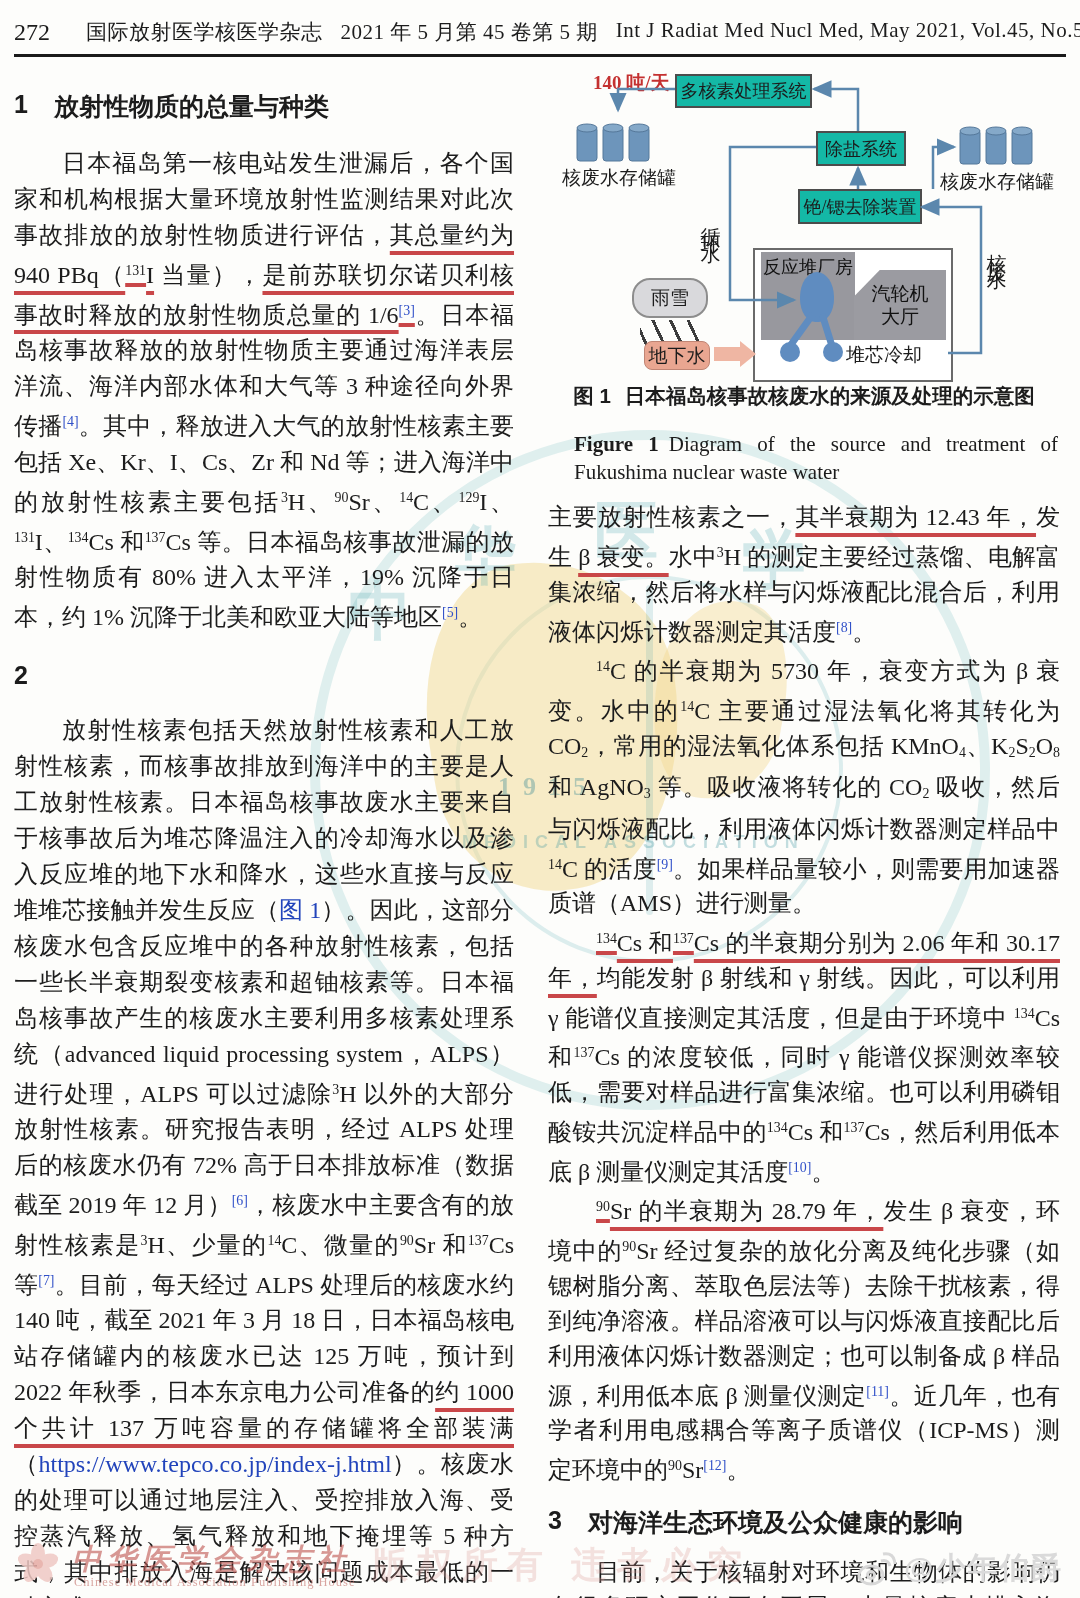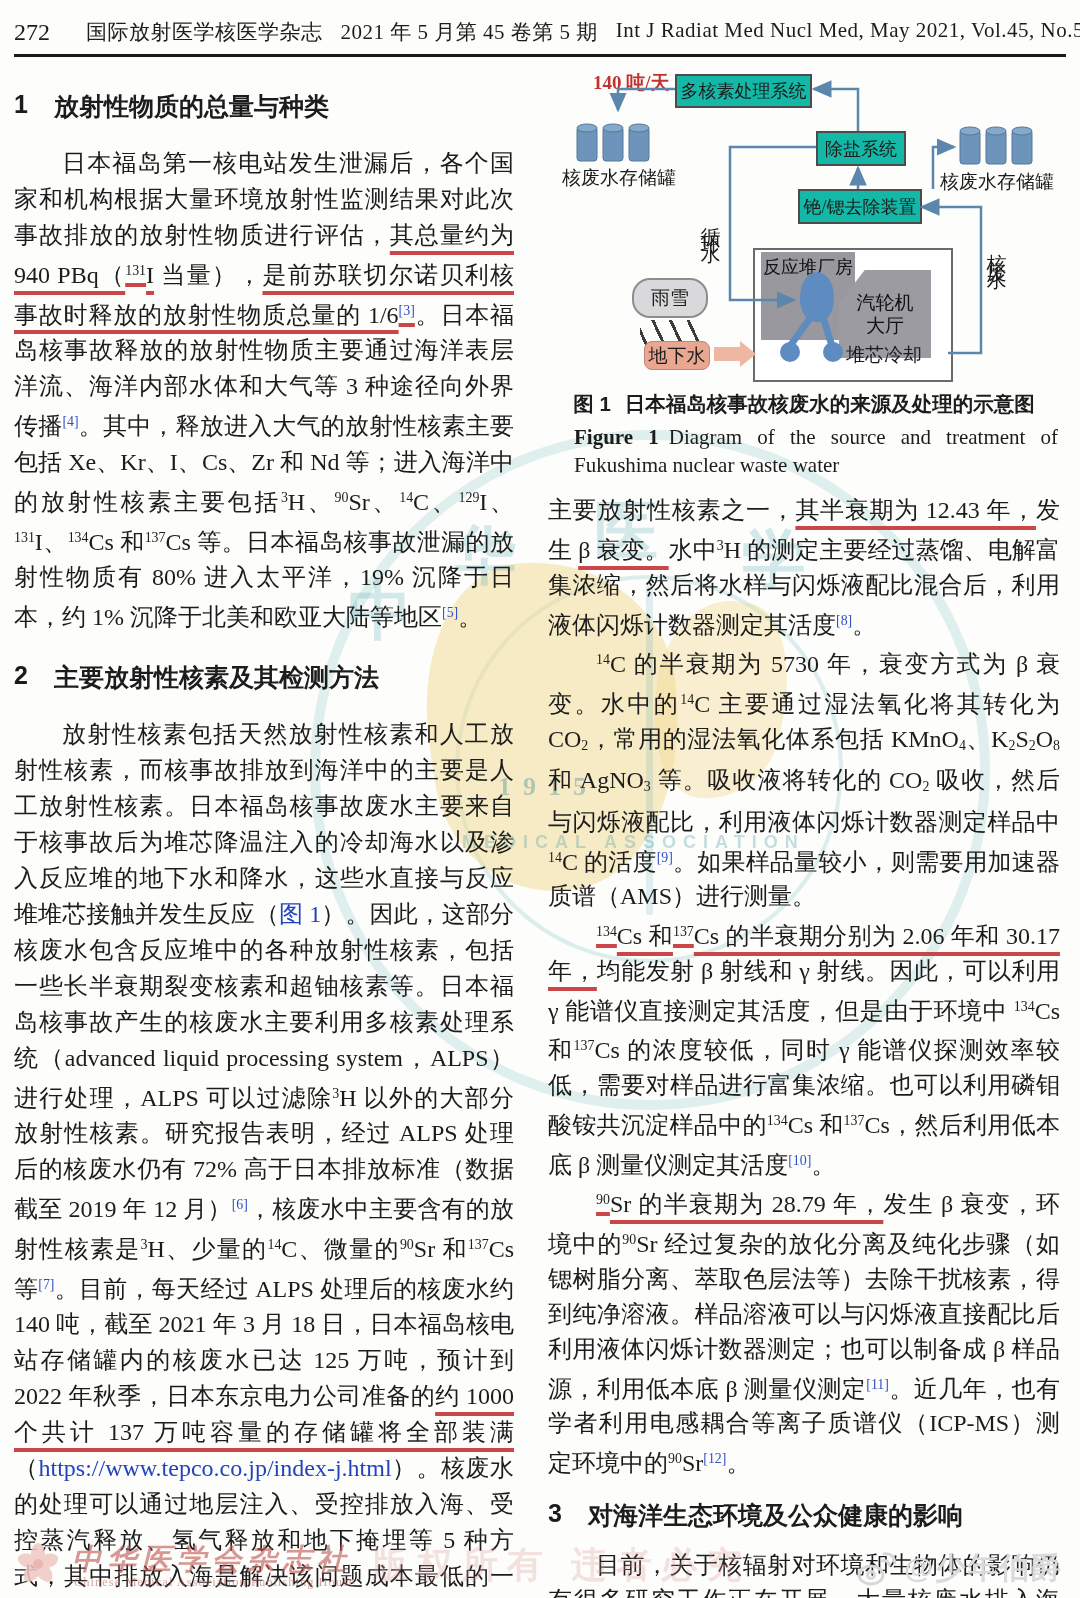--- a/index.html
+++ b/index.html
@@ -78,30 +78,30 @@
   .f-gw{left:96px;top:271px;width:64px;height:27px;background:#e9a691;border:1px solid #c08574;
     border-radius:8px;display:flex;align-items:center;justify-content:center;font-size:19px;z-index:3;}
   .f-gwarrow{left:166px;top:277px;width:26px;height:14px;background:#efb6a3;z-index:3;}
   .f-gwarrow::after{content:"";position:absolute;left:26px;top:-6px;border-left:16px solid #efb6a3;
     border-top:13px solid transparent;border-bottom:13px solid transparent;}
   .f-outer{left:205px;top:178px;width:196px;height:130px;border:2px solid #6a6a6a;background:#fff;z-index:2;}
   .f-reactor{left:213px;top:182px;width:94px;height:88px;background:#98989e;z-index:2;
     font-size:18px;text-align:center;padding-top:3px;box-sizing:border-box;color:#111;}
   .f-vessel{left:252px;top:202px;width:34px;height:50px;background:#5f8cc0;
     border-radius:50% 50% 46% 46%;z-index:3;}
-  .f-turbine{left:291px;top:200px;width:92px;height:88px;background:#9b9ba1;z-index:2;
+  .f-turbine{left:306px;top:200px;width:92px;height:70px;background:#9b9ba1;z-index:2;
     clip-path:polygon(28% 0,100% 0,100% 100%,0 100%,0 38%);
     display:flex;flex-direction:column;align-items:center;justify-content:center;
     font-size:19px;line-height:23px;color:#111;}
   .f-cooling{left:298px;top:272px;font-size:19px;z-index:3;white-space:nowrap;}
   .fig-lines{position:absolute;left:0;top:0;z-index:4;pointer-events:none;}
-  .fig-cap-zh{margin-top:8px;text-align:center;font-family:"Liberation Sans",sans-serif;
+  .fig-cap-zh{text-align:center;font-family:"Liberation Sans",sans-serif;
     font-weight:600;font-size:20.5px;}
   .fig-cap-zh .lab{margin-right:14px;}
-  .fig-cap-en{margin-top:5px;font-size:21px;line-height:28px;padding-left:26px;padding-right:2px;
+  .fig-cap-en{margin-top:20px;font-size:21px;line-height:28px;padding-left:26px;padding-right:2px;
     text-align:justify;margin-bottom:14px;}
   .fig-cap-en .lab{font-weight:700;margin-right:10px;}
   
   .footer-item{position:absolute;z-index:2;}
   .flower{left:14px;top:1540px;}
   .pub-zh{left:72px;top:1540px;font-style:italic;font-weight:700;font-size:29px;
     color:#c05a55;opacity:.62;letter-spacing:6px;white-space:nowrap;}
   .pub-en{left:74px;top:1575px;font-size:12.5px;color:#c06a64;opacity:.6;letter-spacing:1px;}
   .stamp{left:372px;top:1541px;font-family:"Liberation Sans",sans-serif;font-weight:800;
     font-size:36px;color:#dc9a96;opacity:.28;letter-spacing:9px;white-space:nowrap;}
@@ -135,21 +135,20 @@
 <div class="header-rule"></div>
 
 <div class="col col-left">
   <div class="sec-h">
     <span class="num">1</span>
     <span class="sec-t">放射性物质的总量与种类</span>
   </div>
   <p class="para"><span>日本福岛第一核电站发生泄漏后，各个国家和机构根据大量环境放射性监测结果对此次事故排放的放射性物质进行评估，</span><span class="u">其总量约为 940 PBq（</span><span class="u sup">131</span><span class="u">I</span><span> 当量），</span><span class="u">是前苏联切尔诺贝利核事故时释放的放射性物质总量的 1/6</span><span class="ref u">[3]</span><span>。日本福岛核事故释放的放射性物质主要通过海洋表层洋流、海洋内部水体和大气等 3 种途径向外界传播</span><span class="ref">[4]</span><span>。其中，释放进入大气的放射性核素主要包括 Xe、Kr、I、Cs、Zr 和 Nd 等；进入海洋中的放射性核素主要包括</span><span class="sup">3</span><span>H、</span><span class="sup">90</span><span>Sr、</span><span class="sup">14</span><span>C、</span><span class="sup">129</span><span>I、</span><span class="sup">131</span><span>I、</span><span class="sup">134</span><span>Cs 和</span><span class="sup">137</span><span>Cs 等。日本福岛核事故泄漏的放射性物质有 80% 进入太平洋，19% 沉降于日本，约 1% 沉降于北美和欧亚大陆等地区</span><span class="ref">[5]</span><span>。</span></p>
   <div class="sec-h later">
     <span class="num">2</span>
-    <span class="sec-t">主要放射性核素及其检测方法</span>
   </div>
   <p class="para"><span>放射性核素包括天然放射性核素和人工放射性核素，而核事故排放到海洋中的主要是人工放射性核素。日本福岛核事故废水主要来自于核事故后为堆芯降温注入的冷却海水以及渗入反应堆的地下水和降水，这些水直接与反应堆堆芯接触并发生反应（</span><span class="blue">图 1</span><span>）。因此，这部分核废水包含反应堆中的各种放射性核素，包括一些长半衰期裂变核素和超铀核素等。日本福岛核事故产生的核废水主要利用多核素处理系统（advanced liquid processing system，ALPS）进行处理，ALPS 可以过滤除</span><span class="sup">3</span><span>H 以外的大部分放射性核素。研究报告表明，经过 ALPS 处理后的核废水仍有 72% 高于日本排放标准（数据截至 2019 年 12 月）</span><span class="ref">[6]</span><span>，核废水中主要含有的放射性核素是</span><span class="sup">3</span><span>H、少量的</span><span class="sup">14</span><span>C、微量的</span><span class="sup">90</span><span>Sr 和</span><span class="sup">137</span><span>Cs 等</span><span class="ref">[7]</span><span>。目前，每天经过 ALPS 处理后的核废水约 140 吨，截至 2021 年 3 月 18 日，日本福岛核电站存储罐内的核废水已达 125 万吨，预计到 2022 年秋季，日本东京电力公司准备的</span><span class="u">约 1000 个共计 137 万吨容量的存储罐将全部装满</span><span>（</span><span class="blue">https://www.tepco.co.jp/index-j.html</span><span>）。核废水的处理可以通过地层注入、受控排放入海、受控蒸汽释放、氢气释放和地下掩埋等 5 种方式，其中排放入海是解决该问题成本最低的一种方式。</span></p>
 
 </div>
 
 <div class="col col-right">
 
   <div class="fig-canvas">
     <div class="f-rate">140 吨/天</div>
     <div class="fbox f-alps">多核素处理系统</div>

